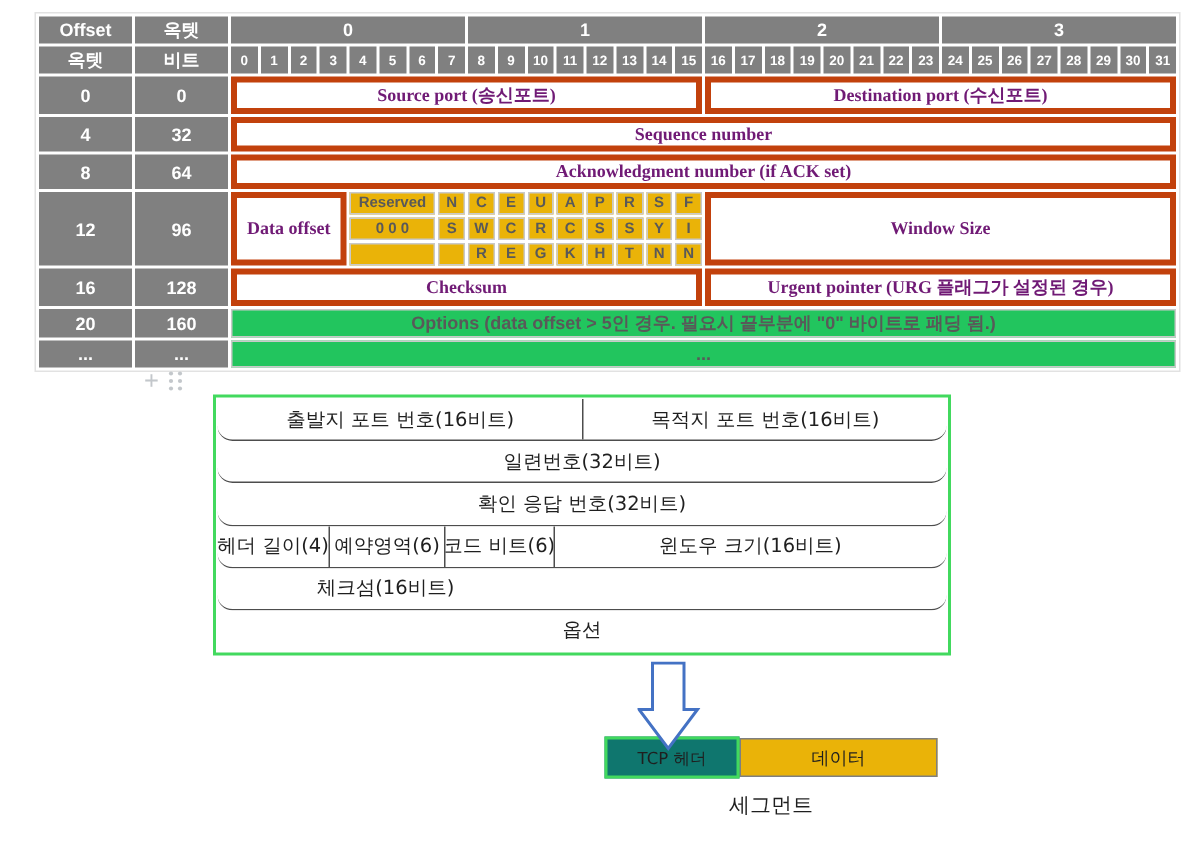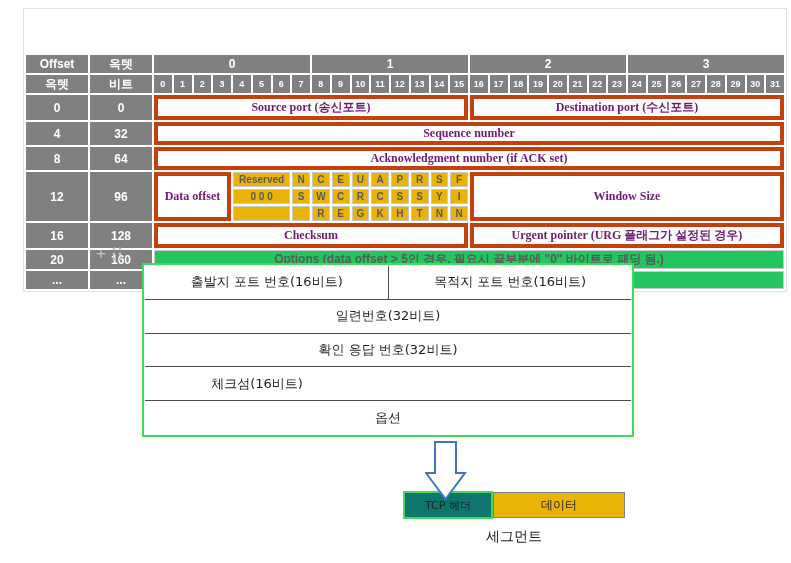--- a/index.html
+++ b/index.html
@@ -8,21 +8,21 @@
     font-family:"Liberation Sans",sans-serif;overflow:hidden;
   }
 
   
   .tcp-table-wrap{
     position:absolute;left:23px;top:8px;width:764px;
     border:1px solid #e2e2e2;background:#fff;box-sizing:border-box;
   }
   table.tcp{
     border-collapse:separate;border-spacing:2px;width:100%;
-    table-layout:fixed;font-weight:bold;margin-top:44px;
+    table-layout:fixed;font-weight:bold;
   }
   table.tcp td{
     text-align:center;vertical-align:middle;overflow:hidden;
     white-space:nowrap;padding:0 1px;box-sizing:border-box;
   }
   td.g{background:#808080;color:#ffffff;font-size:12px;height:18px;}
   td.bitnum{background:#808080;color:#ffffff;font-size:9px;height:16px;}
   td.w{background:#ffffff;color:#701a75;border:4px solid #c2410c;font-size:12px;height:17px;font-family:Liberation Serif, serif;}
   td.flag{background:#eab308;color:#595959;border:1px solid #c9c9c9;font-size:10px;height:15px;}
   td.lg{background:#22c55e;color:#595959;border:1px solid #c9c9c9;font-size:12px;height:17px;}
@@ -32,21 +32,21 @@
   .plus{font-size:17px;line-height:16px;font-weight:400;}
   .handle svg{display:block;}
 
   
   .hand-table{
     position:absolute;left:142px;top:263px;width:492px;height:174px;
     border:2px solid #42d95e;box-sizing:border-box;background:#fff;
     display:flex;flex-direction:column;padding:1px;
     font-family:"DejaVu Sans",sans-serif;font-size:13px;color:#1f1f1f;
   }
-  .hrow{flex:1;display:flex;border-bottom:1px solid #4d4d4d;}
+  .hrow{flex:1;display:flex;border-bottom:1px solid #4d4d4d;border-radius:10px;}
   .hrow:last-child{border-bottom:none;}
   .hcell{
     display:flex;align-items:center;justify-content:center;
     border-right:1px solid #4d4d4d;box-sizing:border-box;overflow:hidden;white-space:nowrap;
   }
   .hcell:last-child{border-right:none;}
 
   
   .down-arrow{position:absolute;left:425px;top:441px;z-index:3;}
 
@@ -249,20 +249,26 @@
     <div class="hcell" style="width:50.3%">출발지 포트 번호(16비트)</div>
     <div class="hcell" style="width:49.7%">목적지 포트 번호(16비트)</div>
   </div>
   <div class="hrow">
     <div class="hcell" style="width:100%">일련번호(32비트)</div>
   </div>
   <div class="hrow">
     <div class="hcell" style="width:100%">확인 응답 번호(32비트)</div>
   </div>
   <div class="hrow">
+    <div class="hcell" style="width:15.4%">헤더 길이(4)</div>
+    <div class="hcell" style="width:15.9%">예약영역(6)</div>
+    <div class="hcell" style="width:14.9%">코드 비트(6)</div>
+    <div class="hcell" style="width:53.8%">윈도우 크기(16비트)</div>
+  </div>
+  <div class="hrow">
     <div class="hcell" style="width:46.1%">체크섬(16비트)</div>
   </div>
   <div class="hrow">
     <div class="hcell" style="width:100%">옵션</div>
   </div>
 </div>
 
 <div class="down-arrow">
   <svg width="42" height="60" viewBox="0 0 42 60">
     <polygon points="10,1 31,1 31,32 40,32 20.5,58 1,32 10,32" fill="#ffffff" stroke="#4472c4" stroke-width="2" stroke-linejoin="miter"></polygon>

